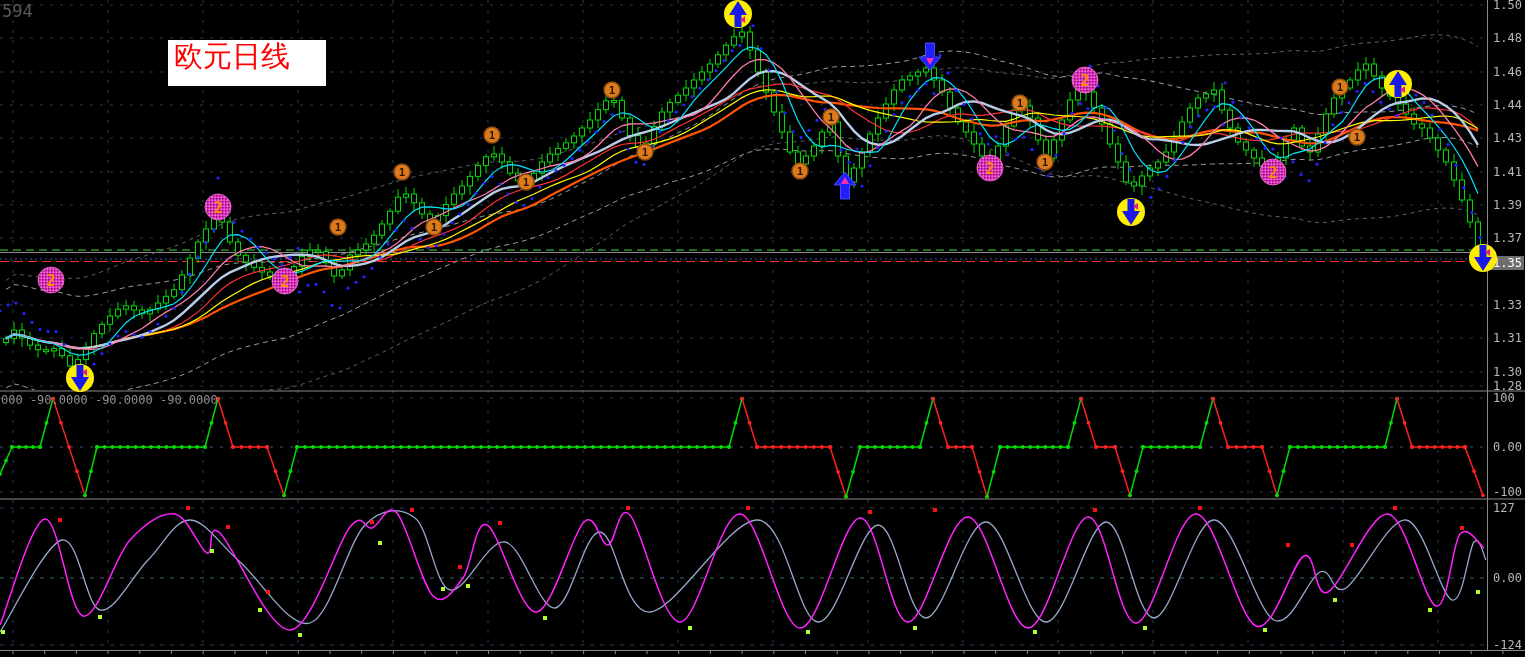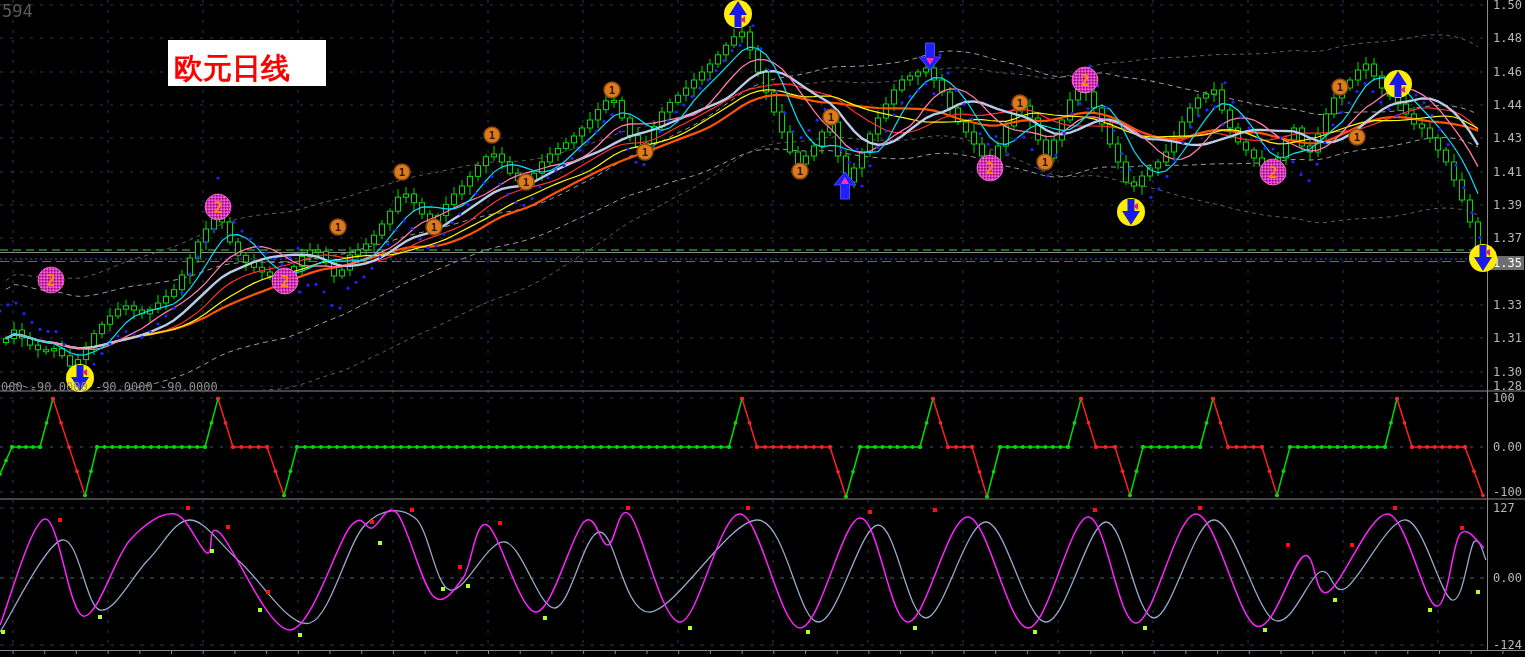--- a/index.html
+++ b/index.html
@@ -3,23 +3,23 @@
 <meta charset="utf-8">
 <style>
   html,body{margin:0;padding:0;background:#000;}
   .stage{position:relative;width:1525px;height:657px;background:#000;overflow:hidden;
          font-family:"DejaVu Sans", sans-serif;}
   .stage svg{position:absolute;left:0;top:0;}
   svg text{font-family:"DejaVu Sans Mono", monospace;}
   .corner-text{position:absolute;left:2px;top:1px;color:#5a5a5a;font-size:17px;
                font-family:"DejaVu Sans Mono", monospace;}
   .note-box{position:absolute;left:168px;top:40px;width:158px;height:46px;background:#ffffff;}
-  .note-box span{display:block;padding:13px 0 0 6px;color:#ff0000;font-weight:bold;font-size:29px;
+  .note-box span{display:block;padding:1px 0 0 6px;color:#ff0000;font-weight:normal;font-size:29px;
                  line-height:31px;font-family:"DejaVu Sans", sans-serif;white-space:nowrap;}
-  .p2-header{position:absolute;left:1px;top:380px;color:#8f8f8f;font-size:12px;
+  .p2-header{position:absolute;left:1px;top:393px;color:#8f8f8f;font-size:12px;
              font-family:"DejaVu Sans Mono", monospace;letter-spacing:0px;white-space:nowrap;}
 </style>
 </head>
 <body>
 
 <div class="stage">
   <svg id="chart" width="1525" height="657">
       <rect x="0" y="0" width="1525" height="657" fill="#000000"></rect>
       <defs>
         <clipPath id="mainclip">

